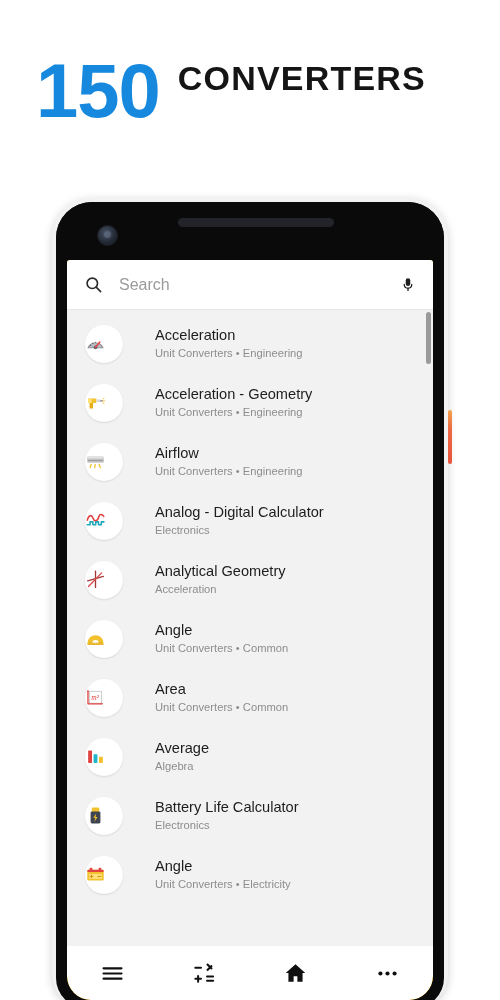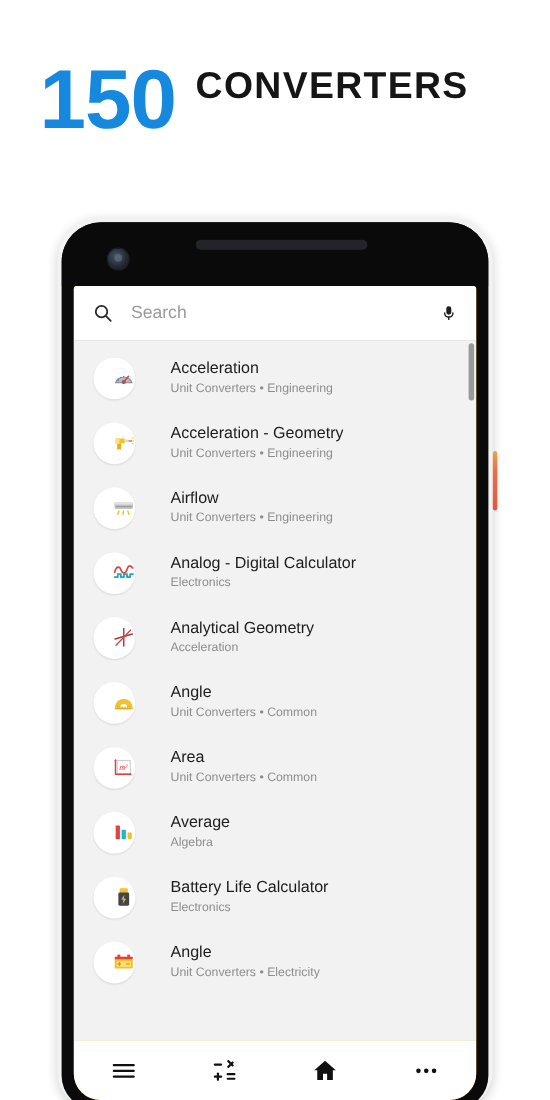--- a/index.html
+++ b/index.html
@@ -152,21 +152,21 @@
     align-items: center;
     padding: 0 14px 0 18px;
   }
   .item-icon-wrap {
     width: 38px; height: 38px;
     border-radius: 50%;
     background: #ffffff;
     box-shadow: 0 1px 2px rgba(0,0,0,0.10);
     display: flex;
     align-items: center;
-    justify-content: flex-end;
+    justify-content: flex-start;
     flex: 0 0 auto;
   }
   .item-icon-wrap svg { display: block; }
   .item-text {
     margin-left: 32px;
     min-width: 0;
     overflow: hidden;
   }
   .item-title {
     font-size: 14.6px;

